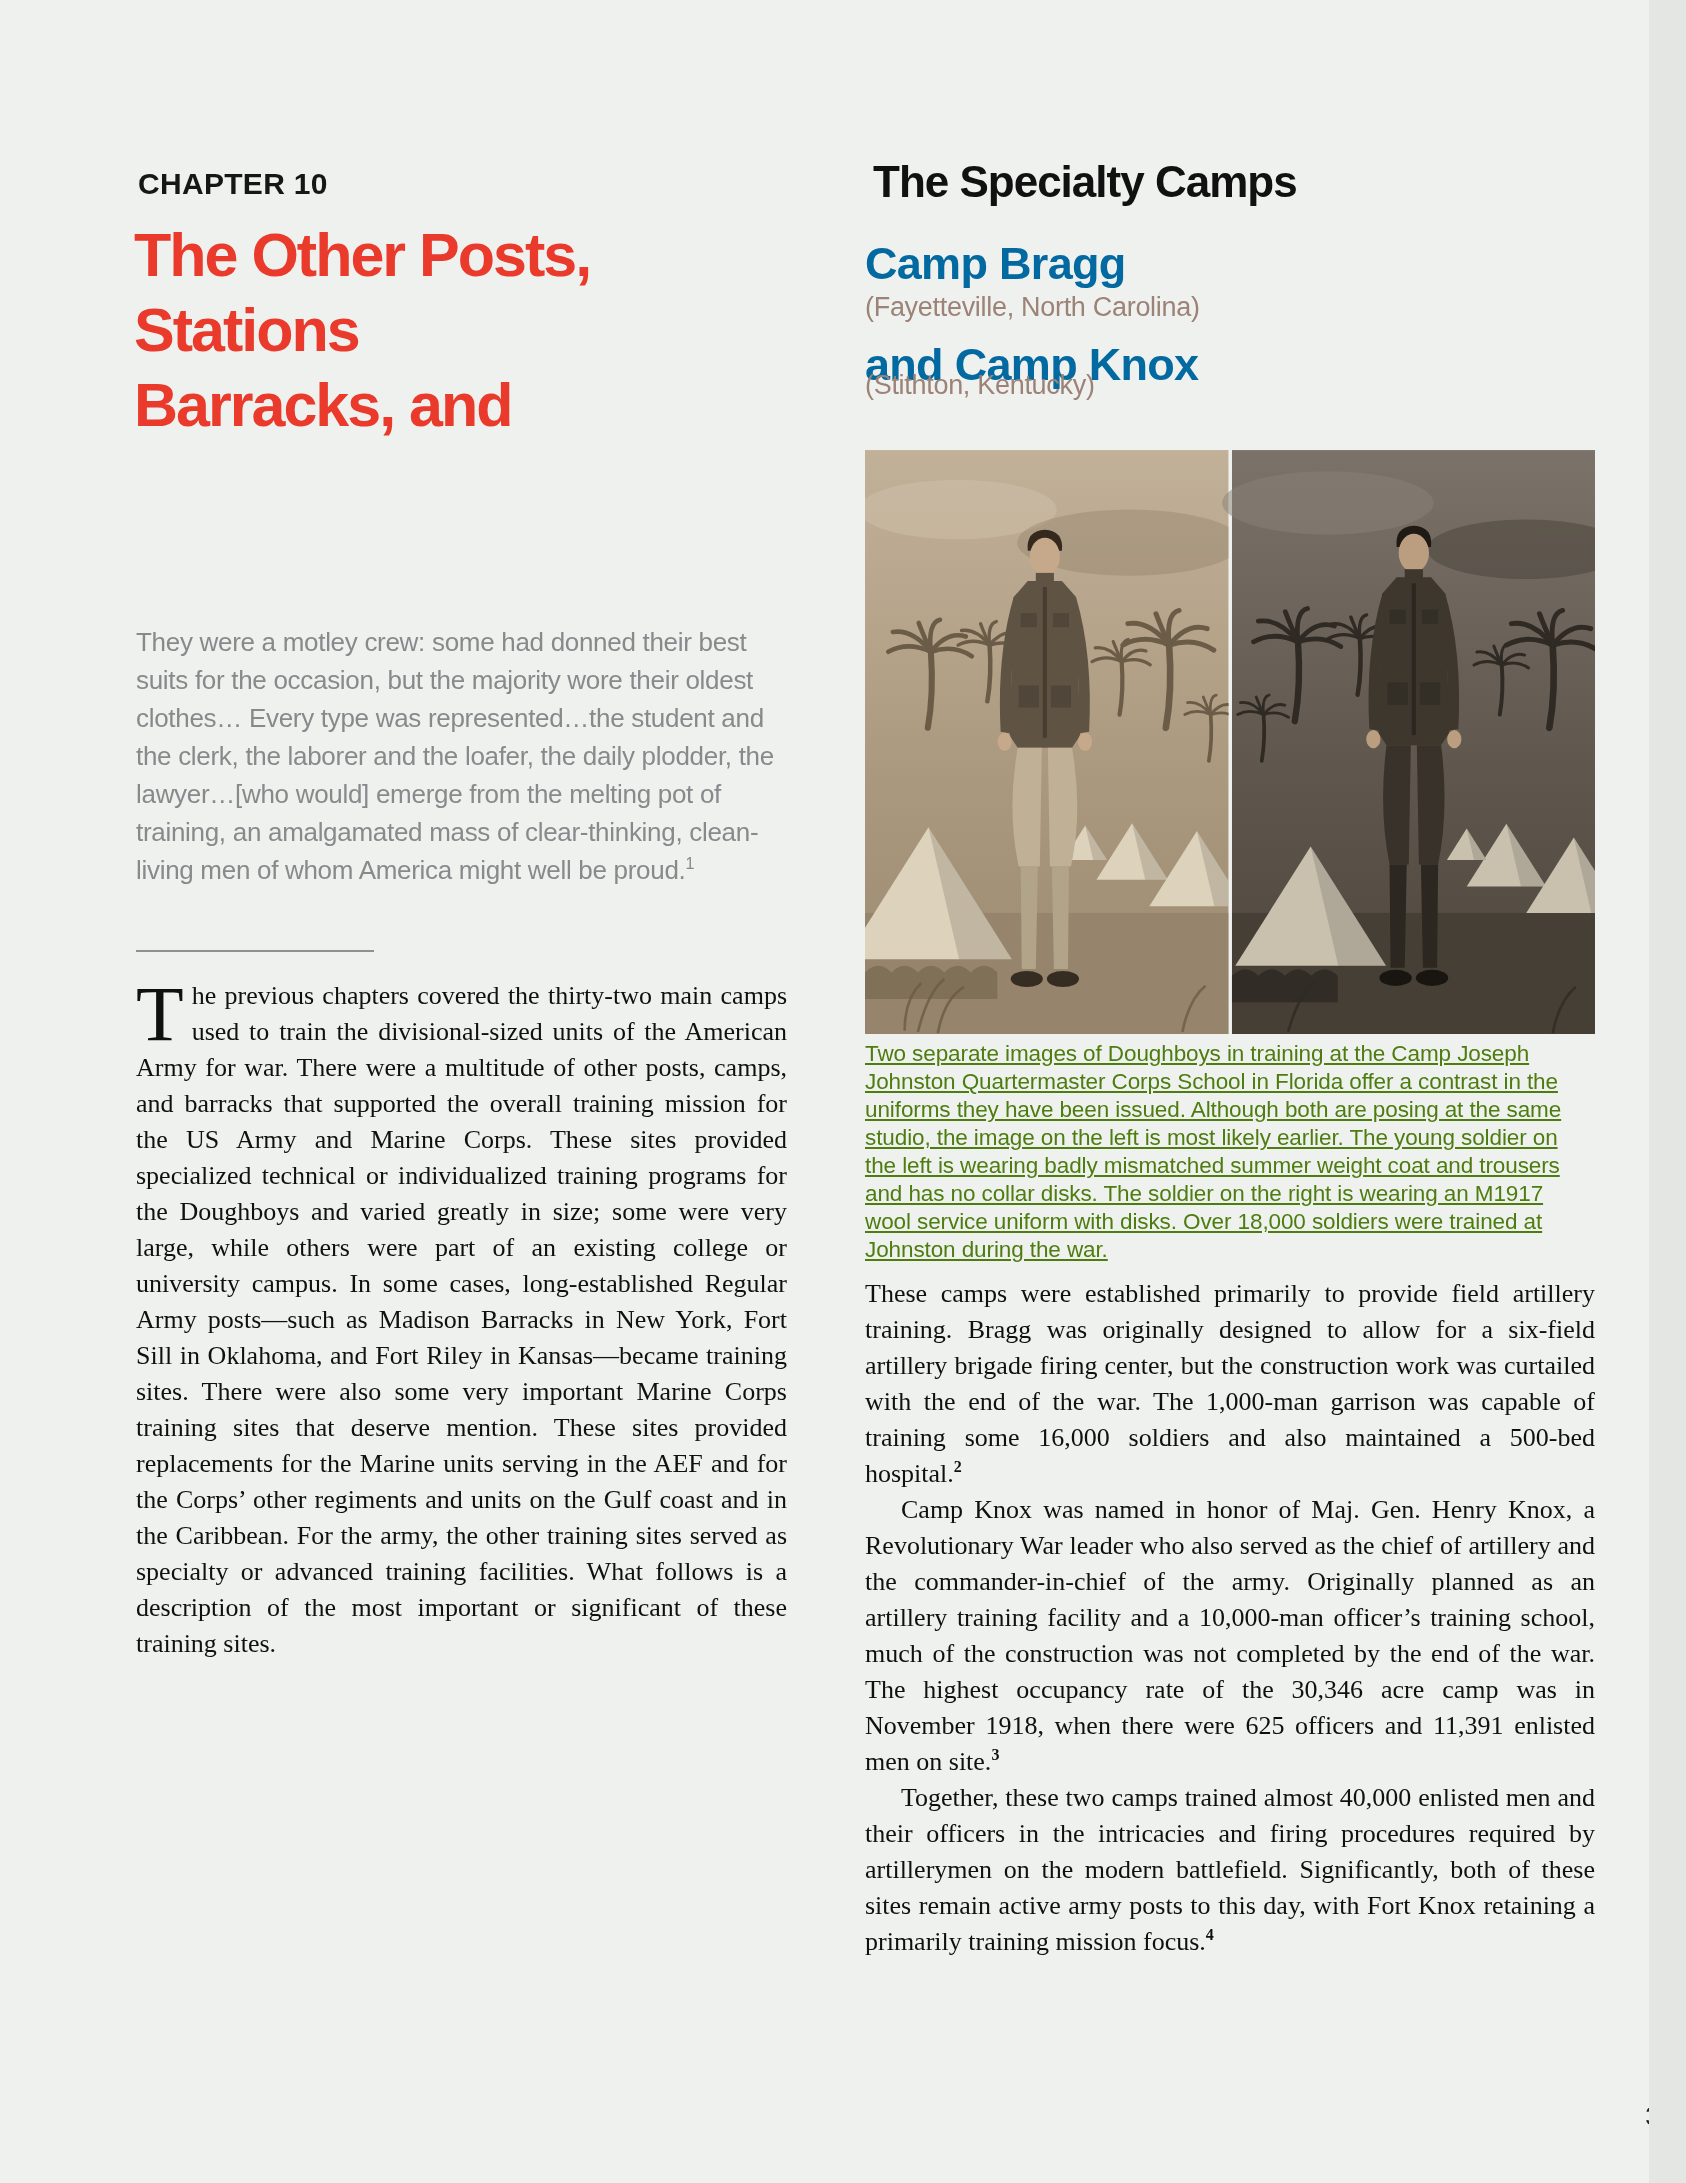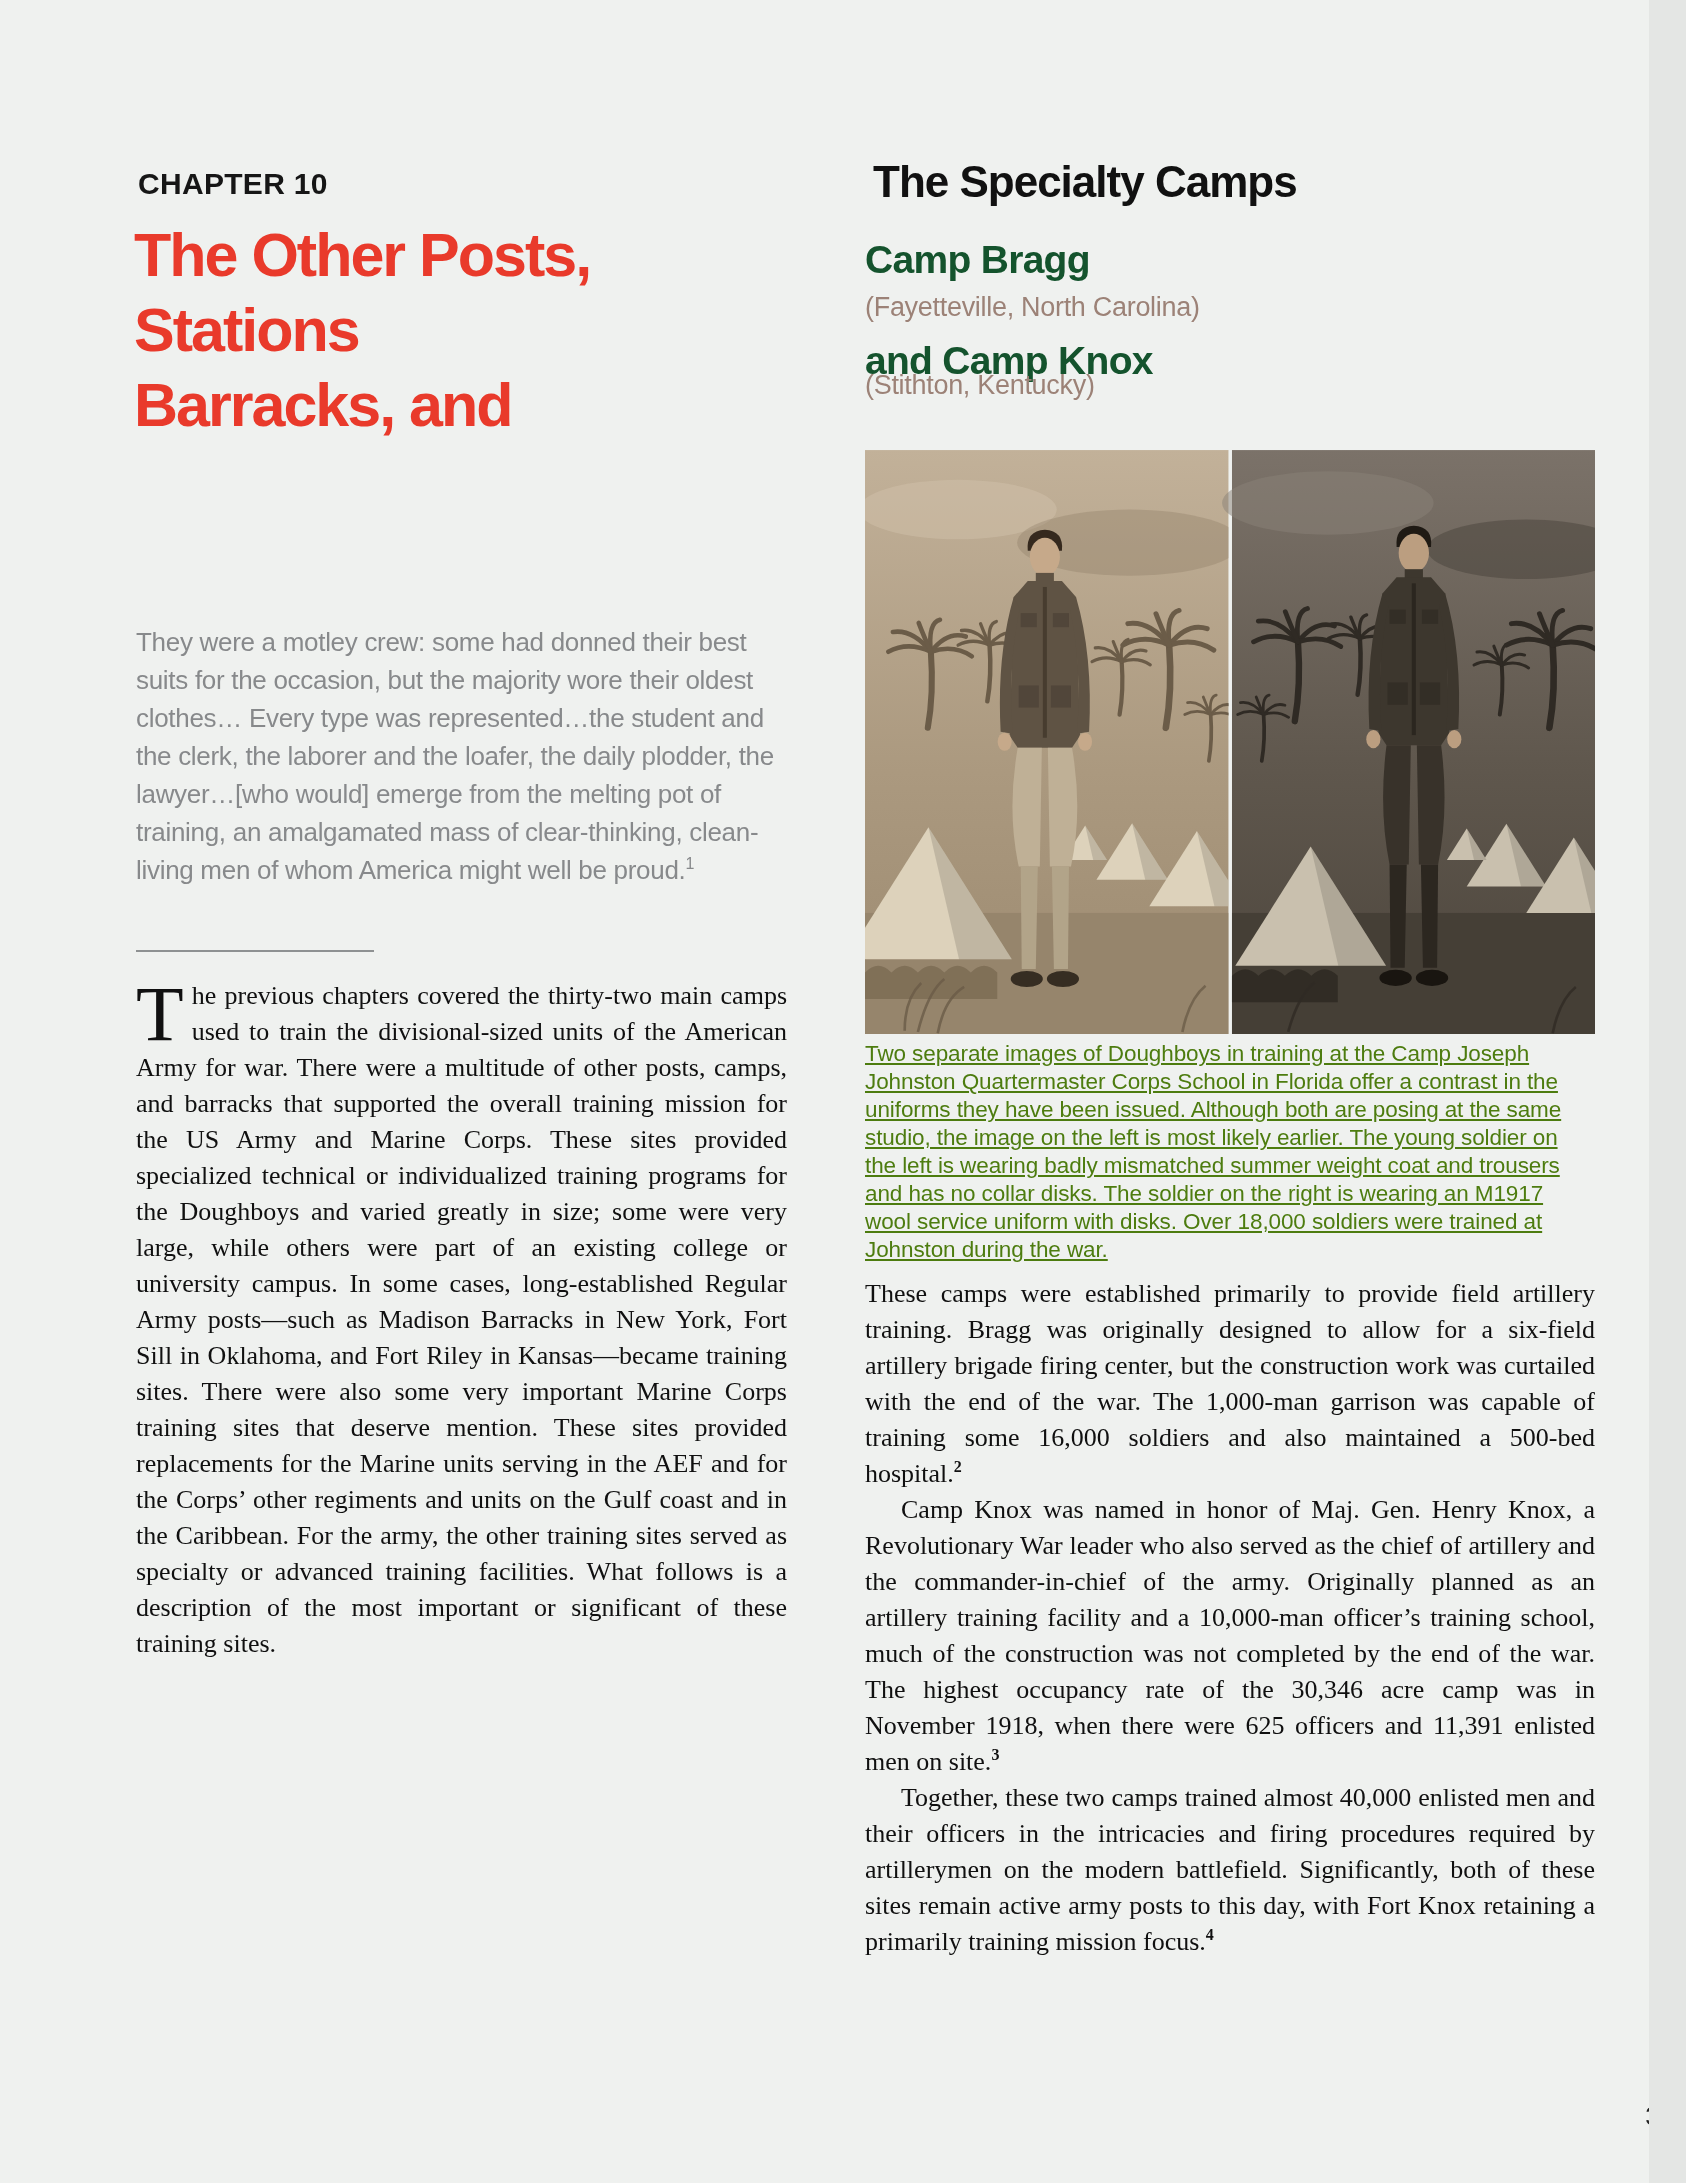--- a/index.html
+++ b/index.html
@@ -44,21 +44,21 @@
     font-family:"Liberation Serif", serif;color:#101010;
   }
   .body-serif sup{font-size:16px;line-height:0;font-weight:bold;}
   
   .section-title{
     position:absolute;left:865px;top:157px;
     font-size:44px;font-weight:bold;color:#111;letter-spacing:-1px;margin-left:8px;
   }
   .camp-name{
     position:absolute;left:865px;
-    font-size:39px;font-weight:bold;color:#14532d;letter-spacing:-0.7px;
+    font-size:45px;font-weight:bold;color:#0369a1;letter-spacing:-0.7px;
   }
   .camp1-name{top:238px;}
   .camp2-name{top:339px;}
   .camp-location{
     position:absolute;left:865px;
     font-size:27px;color:#9c8277;letter-spacing:-0.3px;
   }
   .camp1-location{top:292px;}
   .camp2-location{top:370px;}
   .photo{

